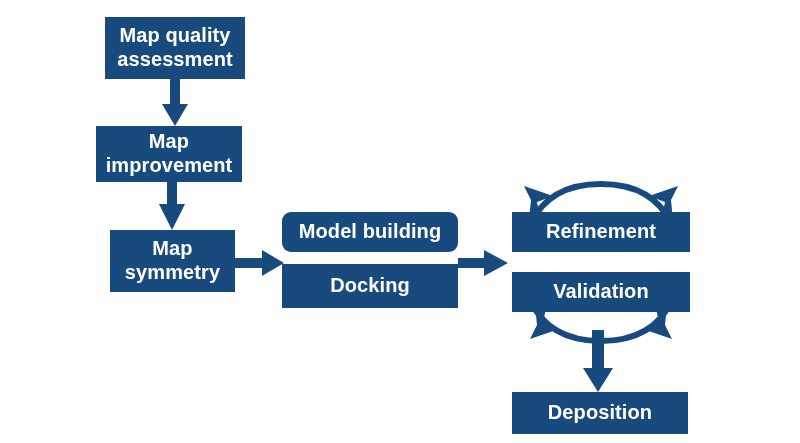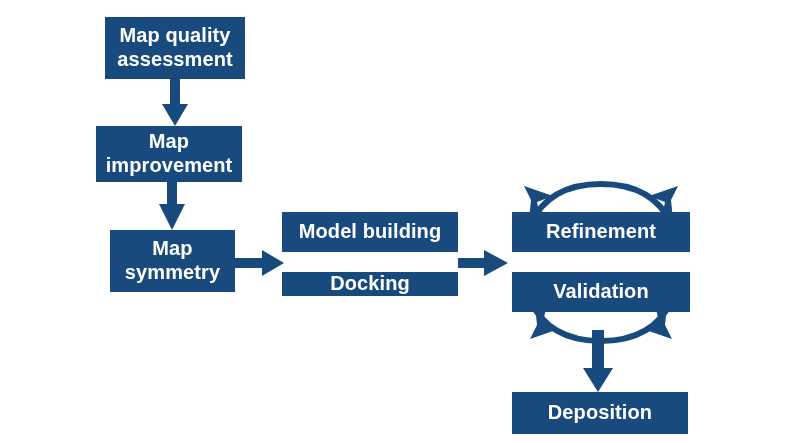--- a/index.html
+++ b/index.html
@@ -116,25 +116,25 @@
   <div class="node" style="left:96px; top:126px; width:146px; height:56px;">
     <span class="node-label">Map
 improvement</span>
   </div>
 
   <div class="node" style="left:110px; top:230px; width:125px; height:62px;">
     <span class="node-label">Map
 symmetry</span>
   </div>
 
-  <div class="node" style="left:282px; top:212px; width:176px; height:40px;">
+  <div class="node" style="left:282px; top:212px; width:176px; height:40px;border-radius:9px;">
     <span class="node-label">Model building</span>
   </div>
 
-  <div class="node" style="left:282px; top:272px; width:176px; height:24px;">
+  <div class="node" style="left:282px; top:264px; width:176px; height:44px;">
     <span class="node-label">Docking</span>
   </div>
 
   <div class="node" style="left:512px; top:272px; width:178px; height:40px;">
     <span class="node-label">Validation</span>
   </div>
 
   <div class="node" style="left:512px; top:212px; width:178px; height:40px;">
     <span class="node-label">Refinement</span>
   </div>

